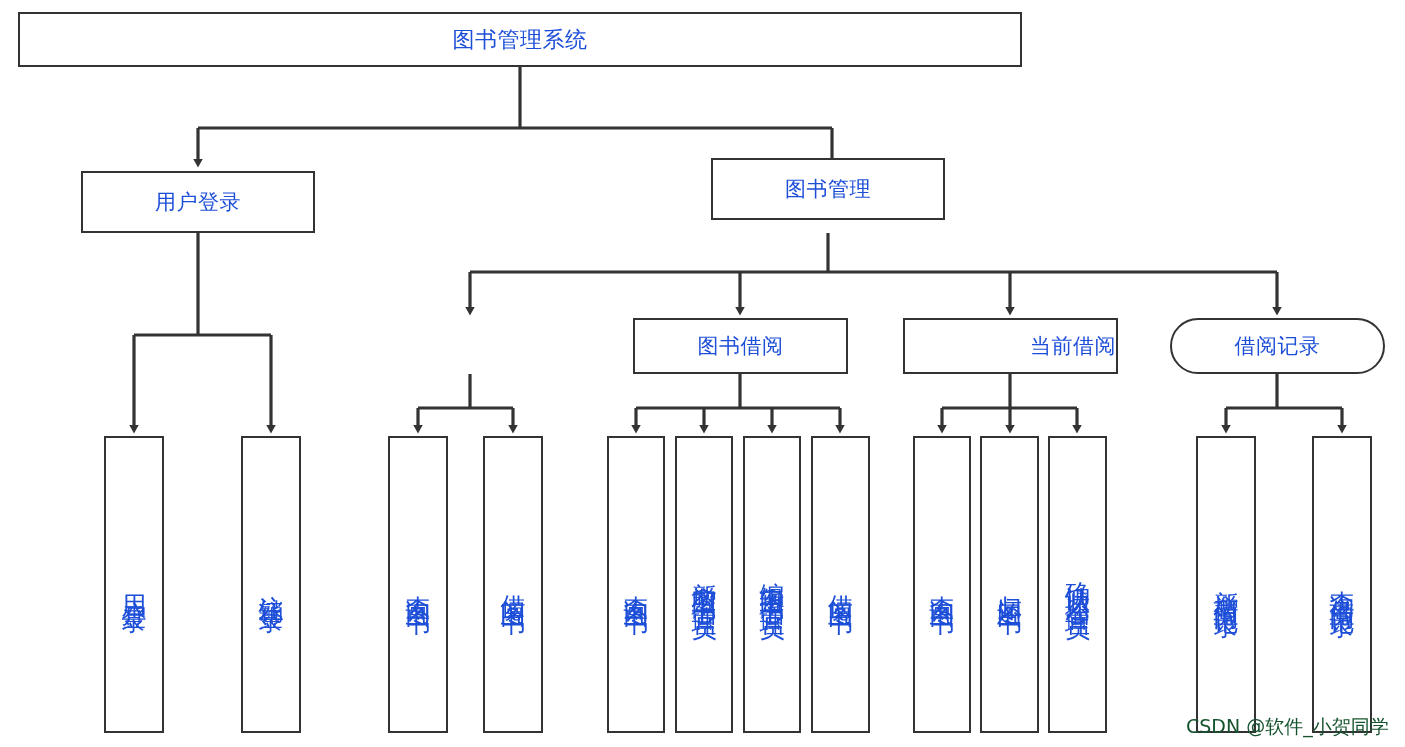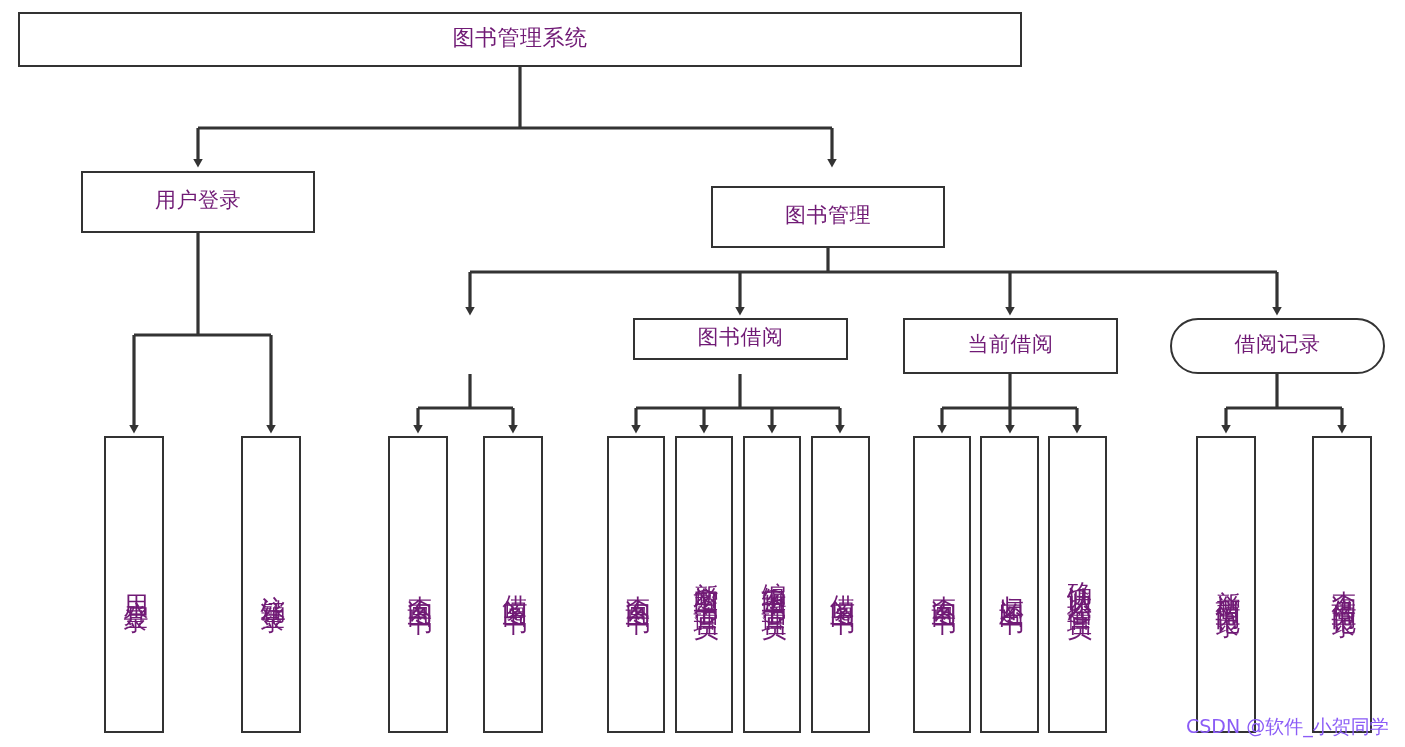--- a/index.html
+++ b/index.html
@@ -26,24 +26,23 @@
     pointer-events: none;
   }
   .node {
     position: absolute;
     box-sizing: border-box;
     background: #ffffff;
     border: 2.5px solid #333333;
     display: flex;
     align-items: center;
     justify-content: center;
-    color: #701a75;
+    color: #1d4ed8;
     text-align: center;
     z-index: 2;
-    font-family: Liberation Mono, monospace;
   }
   .node .label {
     display: block;
     line-height: 1.18;
     white-space: nowrap;
   }
   .node.horiz .label {
     font-size: 21px;
     letter-spacing: 0.5px;
   }
@@ -60,21 +59,21 @@
     font-size: 25px;
     line-height: 1.0;
     letter-spacing: 5px;
     white-space: nowrap;
   }
   .watermark {
     position: absolute;
     left: 1186px;
     top: 714px;
     font-size: 19px;
-    color: #8b5cf6;
+    color: #14532d;
     white-space: nowrap;
     z-index: 5;
     font-family: "DejaVu Sans", "Liberation Sans", sans-serif;
   }
 </style>
 </head>
 <body>
 
 <div id="canvas">
 
@@ -128,28 +127,28 @@
     </g>
   </svg>
 
   <div class="node root horiz" style="left:18px; top:12px; width:1004px; height:55px;">
     <span class="label">图书管理系统</span>
   </div>
 
   <div class="node horiz" style="left:81px; top:171px; width:234px; height:62px;">
     <span class="label">用户登录</span>
   </div>
-  <div class="node horiz" style="left:711px; top:186px; width:234px; height:62px;">
+  <div class="node horiz" style="left:711px; top:158px; width:234px; height:62px;">
     <span class="label">图书管理</span>
   </div>
 
-  <div class="node horiz" style="left:633px; top:318px; width:215px; height:42px;">
+  <div class="node horiz" style="left:633px; top:318px; width:215px; height:56px;">
     <span class="label">图书借阅</span>
   </div>
-  <div class="node horiz" style="left:903px; top:318px; width:215px; height:56px;">
+  <div class="node horiz" style="left:903px; top:318px; width:215px; height:56px;justify-content:flex-end;">
     <span class="label">当前借阅</span>
   </div>
   <div class="node horiz" style="left:1170px; top:318px; width:215px; height:56px;border-radius:28px;">
     <span class="label">借阅记录</span>
   </div>
 
   <div class="node vert" style="left:104px; top:436px; width:60px; height:297px;">
     <span class="label">用户登录</span>
   </div>
   <div class="node vert" style="left:241px; top:436px; width:60px; height:297px;">

